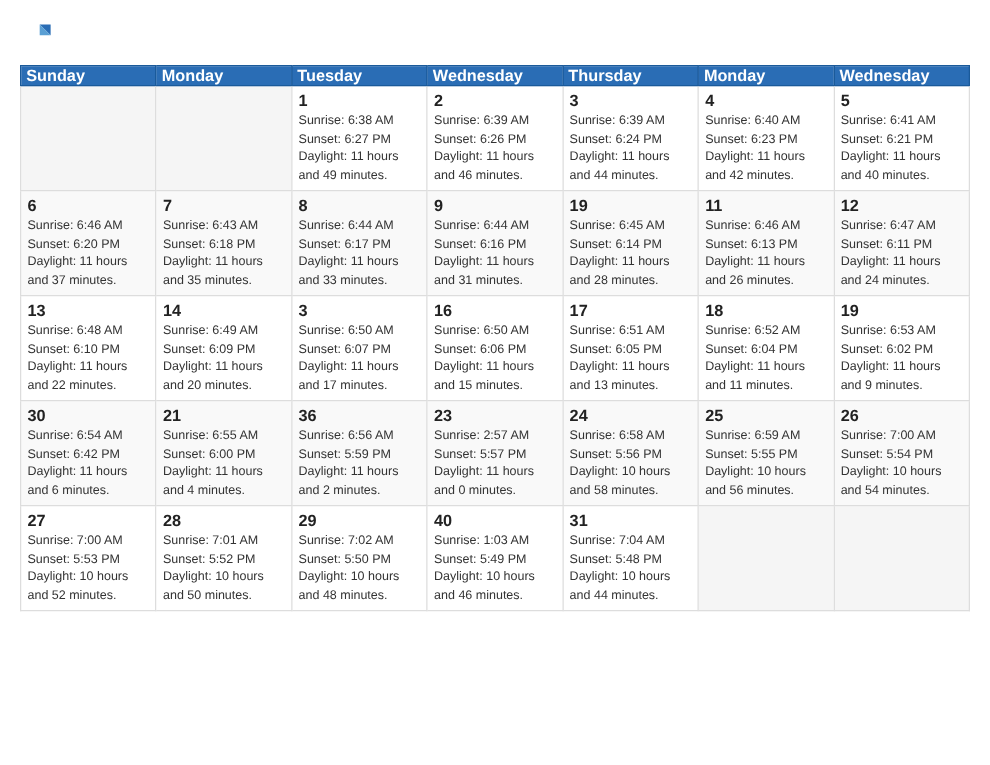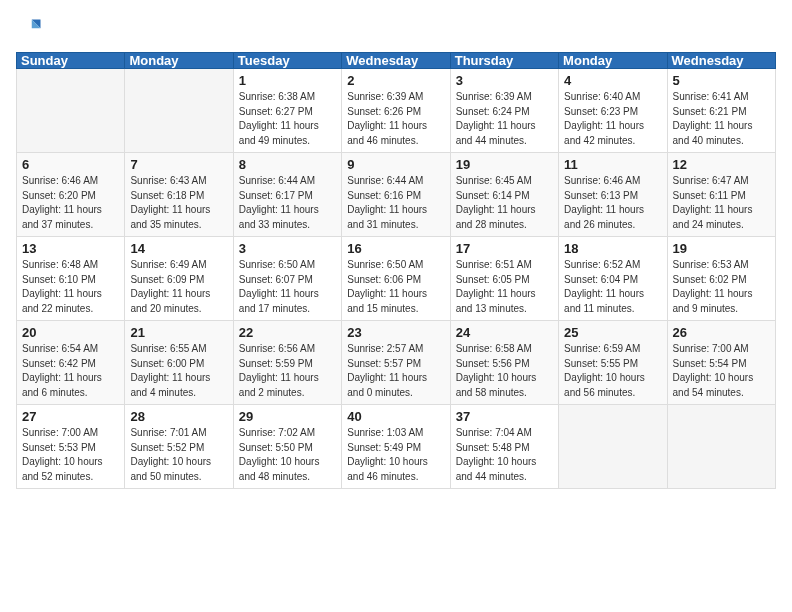--- a/index.html
+++ b/index.html
@@ -236,33 +236,33 @@
         </td>
         <td>
           <span class="day-num">19</span>
           <div class="day-detail">Sunrise: 6:53 AM
 Sunset: 6:02 PM
 Daylight: 11 hours and 9 minutes.</div>
         </td>
       </tr>
       <tr>
         <td>
-          <span class="day-num">20</span>
+          <span class="day-num">30</span>
           <div class="day-detail">Sunrise: 6:54 AM
 Sunset: 6:42 PM
 Daylight: 11 hours and 6 minutes.</div>
         </td>
         <td>
           <span class="day-num">21</span>
           <div class="day-detail">Sunrise: 6:55 AM
 Sunset: 6:00 PM
 Daylight: 11 hours and 4 minutes.</div>
         </td>
         <td>
-          <span class="day-num">22</span>
+          <span class="day-num">36</span>
           <div class="day-detail">Sunrise: 6:56 AM
 Sunset: 5:59 PM
 Daylight: 11 hours and 2 minutes.</div>
         </td>
         <td>
           <span class="day-num">23</span>
           <div class="day-detail">Sunrise: 2:57 AM
 Sunset: 5:57 PM
 Daylight: 11 hours and 0 minutes.</div>
         </td>
@@ -304,21 +304,21 @@
 Sunset: 5:50 PM
 Daylight: 10 hours and 48 minutes.</div>
         </td>
         <td>
           <span class="day-num">40</span>
           <div class="day-detail">Sunrise: 1:03 AM
 Sunset: 5:49 PM
 Daylight: 10 hours and 46 minutes.</div>
         </td>
         <td>
-          <span class="day-num">37</span>
+          <span class="day-num">31</span>
           <div class="day-detail">Sunrise: 7:04 AM
 Sunset: 5:48 PM
 Daylight: 10 hours and 44 minutes.</div>
         </td>
         <td class="empty-cell"></td>
         <td class="empty-cell"></td>
       </tr>
     </tbody>
 </table>
 

